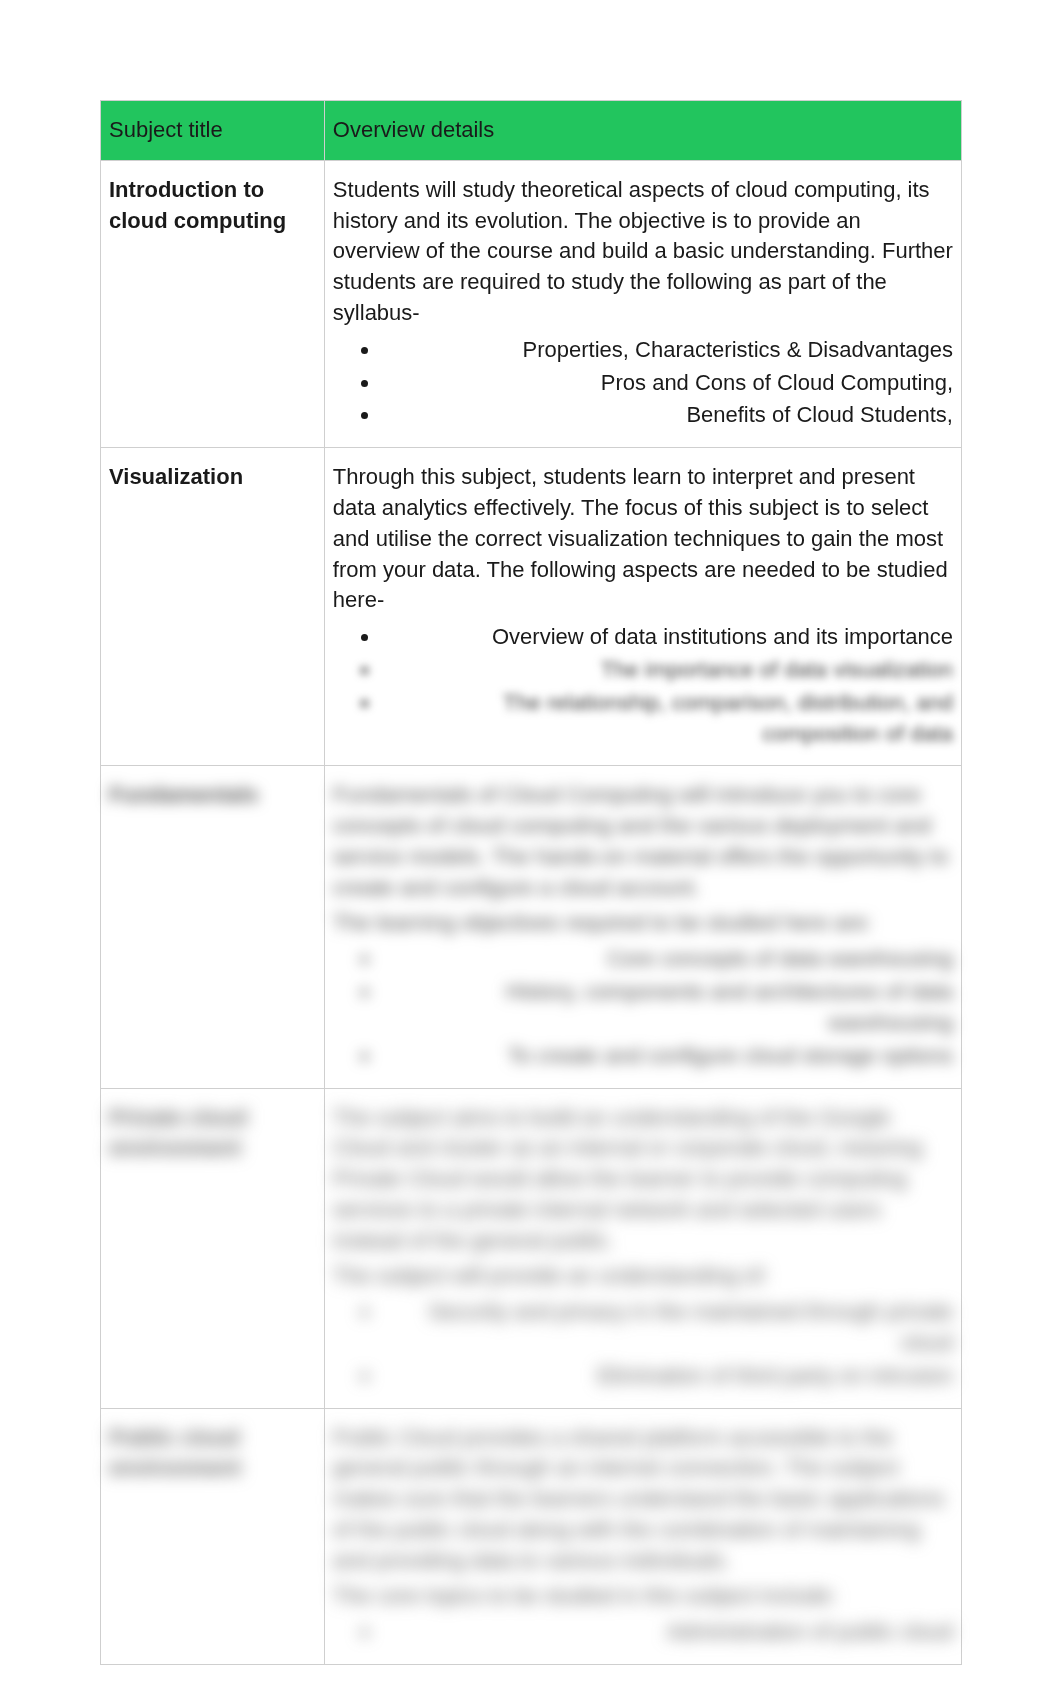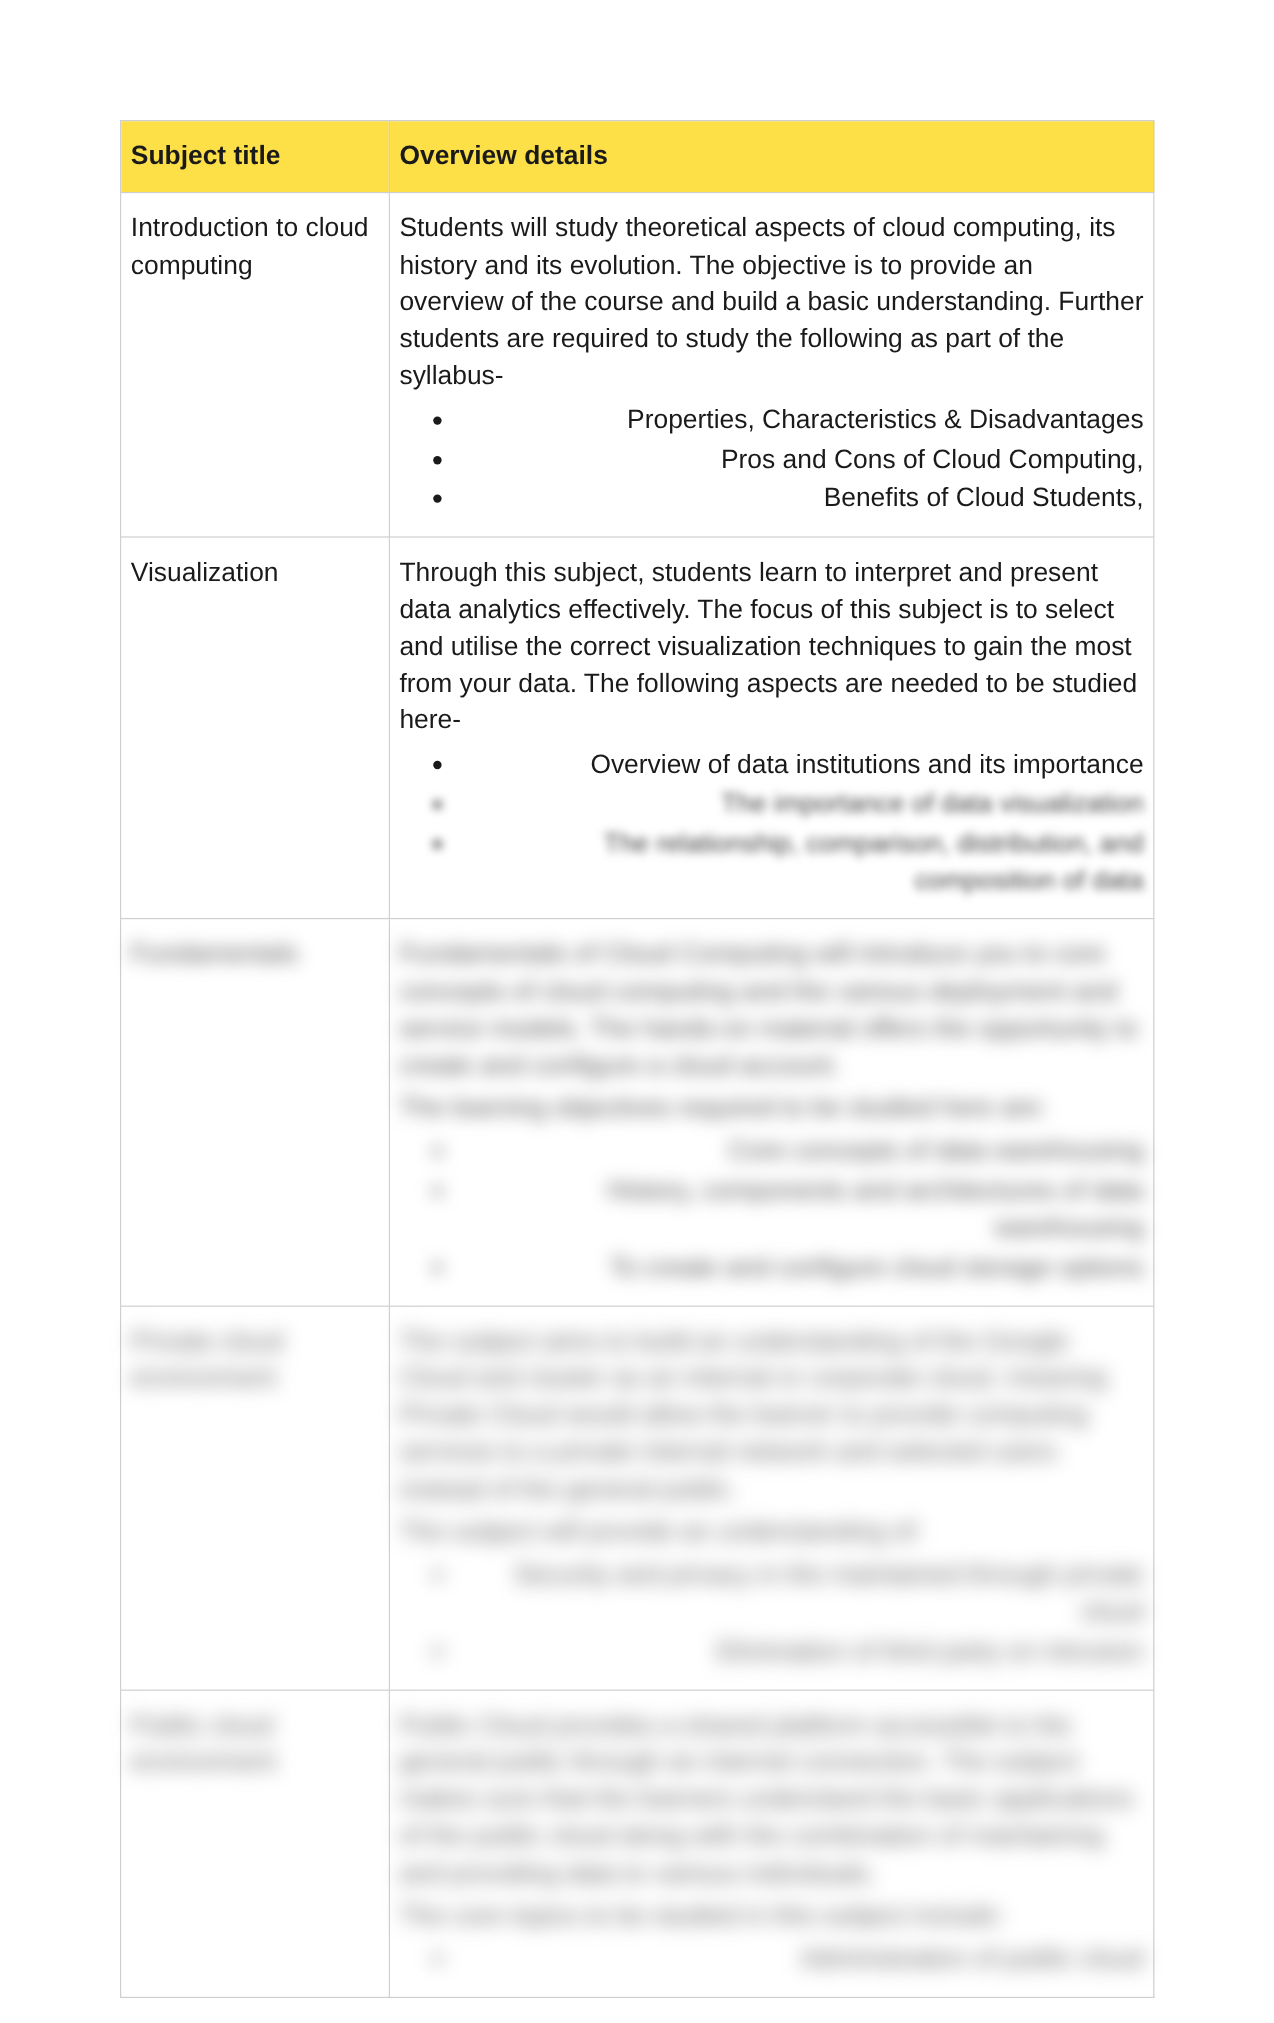--- a/index.html
+++ b/index.html
@@ -29,26 +29,26 @@
     table.syl col.c-title { width: 26%; }
     table.syl col.c-details { width: 74%; }
     table.syl td, table.syl th {
       border: 1px solid #cfcfcf;
       vertical-align: top;
       padding: 14px 8px 14px 8px;
       text-align: left;
       font-size: 22px;
     }
     table.syl th {
-      font-weight: 700;
-      background: #fde047;
+      font-weight: 400;
+      background: #22c55e;
       margin-left: 48px;
     }
     .subject-title-cell {
-      font-weight: 400;
+      font-weight: 700;
     }
     .details p {
       margin: 0 0 4px 0;
     }
     ul.bullets {
       margin: 6px 0 0 48px;
       padding: 0;
       list-style: disc;
       text-align: right;
     }

